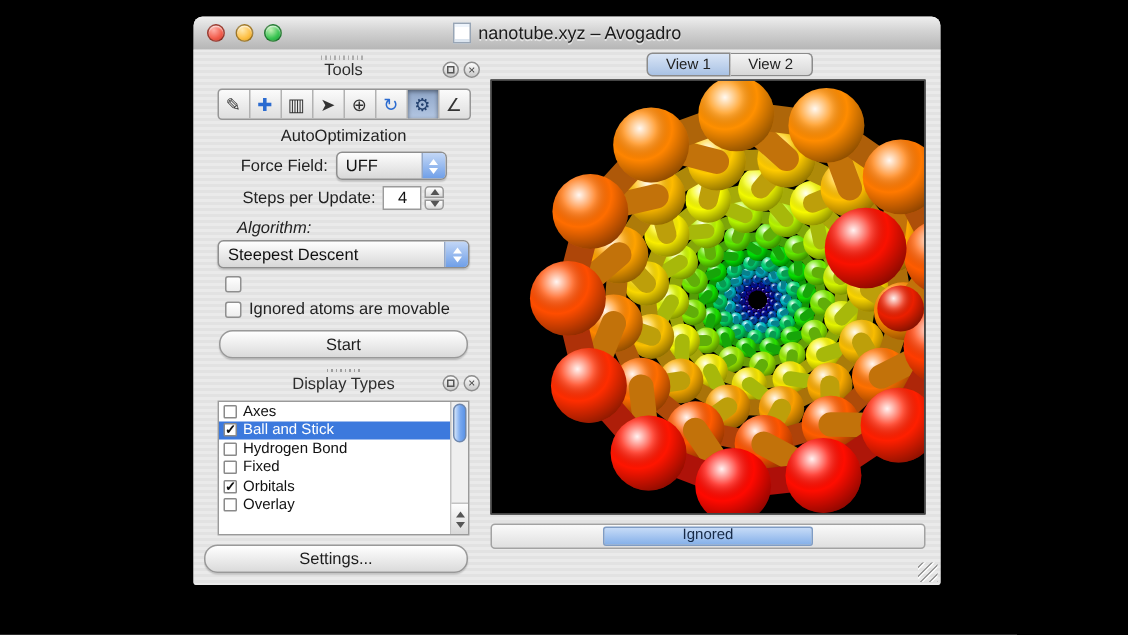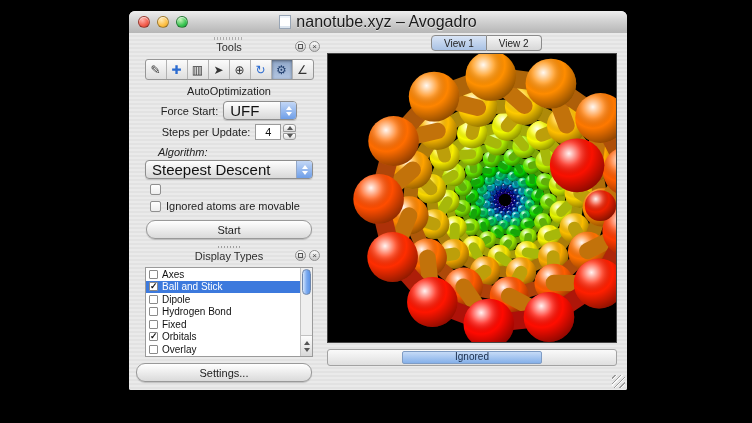--- a/index.html
+++ b/index.html
@@ -11,21 +11,21 @@
           box-shadow:0 10px 30px rgba(0,0,0,.85),0 0 0 1px rgba(0,0,0,.45);}
   .titlebar{position:absolute;top:0;left:0;right:0;height:22px;border-radius:6px 6px 0 0;
             background:linear-gradient(#efefef,#d2d2d2 45%,#b6b6b6);
             border-bottom:1px solid #8f8f8f;display:flex;align-items:center;}
   .lights{position:absolute;left:9px;top:5px;display:flex;gap:7px;}
   .light{width:12px;height:12px;border-radius:50%;border:1px solid rgba(0,0,0,.35);box-sizing:border-box;
          box-shadow:inset 0 1px 1px rgba(255,255,255,.7);}
   .light.red{background:radial-gradient(circle at 35% 30%,#ffb0a8,#f25a49 60%,#c53c2e);}
   .light.yellow{background:radial-gradient(circle at 35% 30%,#ffe9b0,#fdbe41 60%,#d39a1f);}
   .light.green{background:radial-gradient(circle at 35% 30%,#c4f2b6,#35c34f 60%,#1f9a38);}
-  .title-wrap{margin:16px auto;display:flex;align-items:center;font-size:16px;color:#1b1b1b;
+  .title-wrap{margin:16px auto;display:flex;align-items:center;font-size:12px;color:#1b1b1b;
               text-shadow:0 1px 0 rgba(255,255,255,.55);}
   .docicon{width:10px;height:12px;background:#fff;border:1px solid #98a5b5;margin-right:5px;
            box-shadow:inset 0 2px 0 #eef4fb, inset 0 -2px 0 #dbe4ee;}
   .content{position:absolute;top:22px;left:0;right:0;bottom:0;
            background:repeating-linear-gradient(180deg,#eaeaea 0 2px,#e2e2e2 2px 4px);
            border-radius:0 0 2px 2px;}
   
   .left{position:absolute;left:7px;top:2px;width:186px;bottom:4px;overflow:hidden;}
   .grip{height:3px;width:30px;margin:2px auto 1px auto;
         background:repeating-linear-gradient(90deg,#adadad 0 1px,transparent 1px 3px);}
@@ -42,21 +42,21 @@
   .tool{width:20px;height:19px;display:flex;align-items:center;justify-content:center;
         font-size:12px;color:#333;border-right:1px solid #b2b2b2;}
   .tool:last-child{border-right:none;}
   .tool.blue{color:#2b6bd0;}
   .tool.sel{background:linear-gradient(#8fa6c8,#b3c6e2);box-shadow:inset 0 1px 3px rgba(0,0,0,.45);color:#23406e;}
   .section-title{text-align:center;font-size:11px;color:#222;margin:5px 0 4px 0;}
   .frow{display:flex;align-items:center;justify-content:center;gap:5px;font-size:11px;color:#222;margin:4px 0;}
   
   .popup{display:flex;height:17px;border:1px solid #8e8e8e;border-radius:4px;overflow:hidden;
          background:linear-gradient(#fefefe,#d8d8d8);box-shadow:0 1px 1px rgba(0,0,0,.15);}
-  .popup-label{flex:1;font-size:15px;color:#111;display:flex;align-items:center;padding-left:6px;white-space:nowrap;}
+  .popup-label{flex:1;font-size:11px;color:#111;display:flex;align-items:center;padding-left:6px;white-space:nowrap;}
   .popup-cap{width:15px;background:linear-gradient(#c3d7f6,#6f9fe8);border-left:1px solid #93a7c7;
              display:flex;flex-direction:column;align-items:center;justify-content:center;gap:2px;}
   .arr-up{width:0;height:0;border-left:3px solid transparent;border-right:3px solid transparent;border-bottom:4px solid #fff;}
   .arr-dn{width:0;height:0;border-left:3px solid transparent;border-right:3px solid transparent;border-top:4px solid #fff;}
   .popup.small{width:72px;}
   .popup.wide{margin:2px 9px 0 9px;}
   
   .spinbox{display:flex;height:16px;}
   .spinfield{width:24px;background:#fff;border:1px solid #9b9b9b;font-size:11px;color:#111;
              display:flex;align-items:center;justify-content:center;}
@@ -152,21 +152,21 @@
             <span class="tool">⊕</span>
             <span class="tool blue">↻</span>
             <span class="tool sel">⚙</span>
             <span class="tool">∠</span>
           </div>
         </div>
 
         <div class="section-title">AutoOptimization</div>
 
         <div class="frow">
-          <span>Force Start:</span>
+          <span>Force Field:</span>
           <div class="popup small">
             <span class="popup-label">UFF</span>
             <span class="popup-cap">
                 <span class="arr-up"></span>
                 <span class="arr-dn"></span>
               </span>
           </div>
         </div>
 
         <div class="frow">
@@ -221,24 +221,20 @@
 
         <div class="listbox">
           <div class="rows">
             <div class="lrow">
               <span class="lcheck"></span>
               <span>Axes</span>
             </div>
             <div class="lrow sel">
               <span class="lcheck">✓</span>
               <span>Ball and Stick</span>
-            </div>
-            <div class="lrow">
-              <span class="lcheck"></span>
-              <span>Dipole</span>
             </div>
             <div class="lrow">
               <span class="lcheck"></span>
               <span>Hydrogen Bond</span>
             </div>
             <div class="lrow">
               <span class="lcheck"></span>
               <span>Fixed</span>
             </div>
             <div class="lrow">

